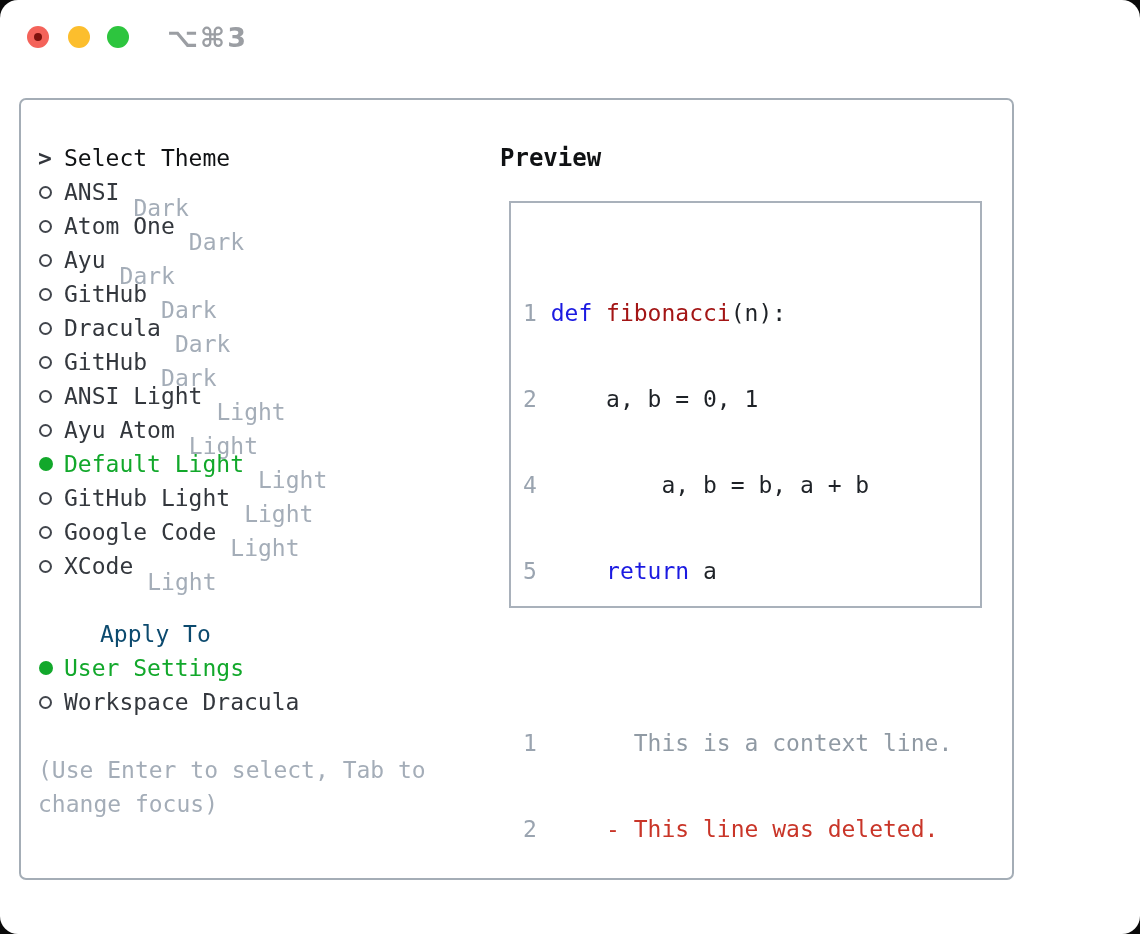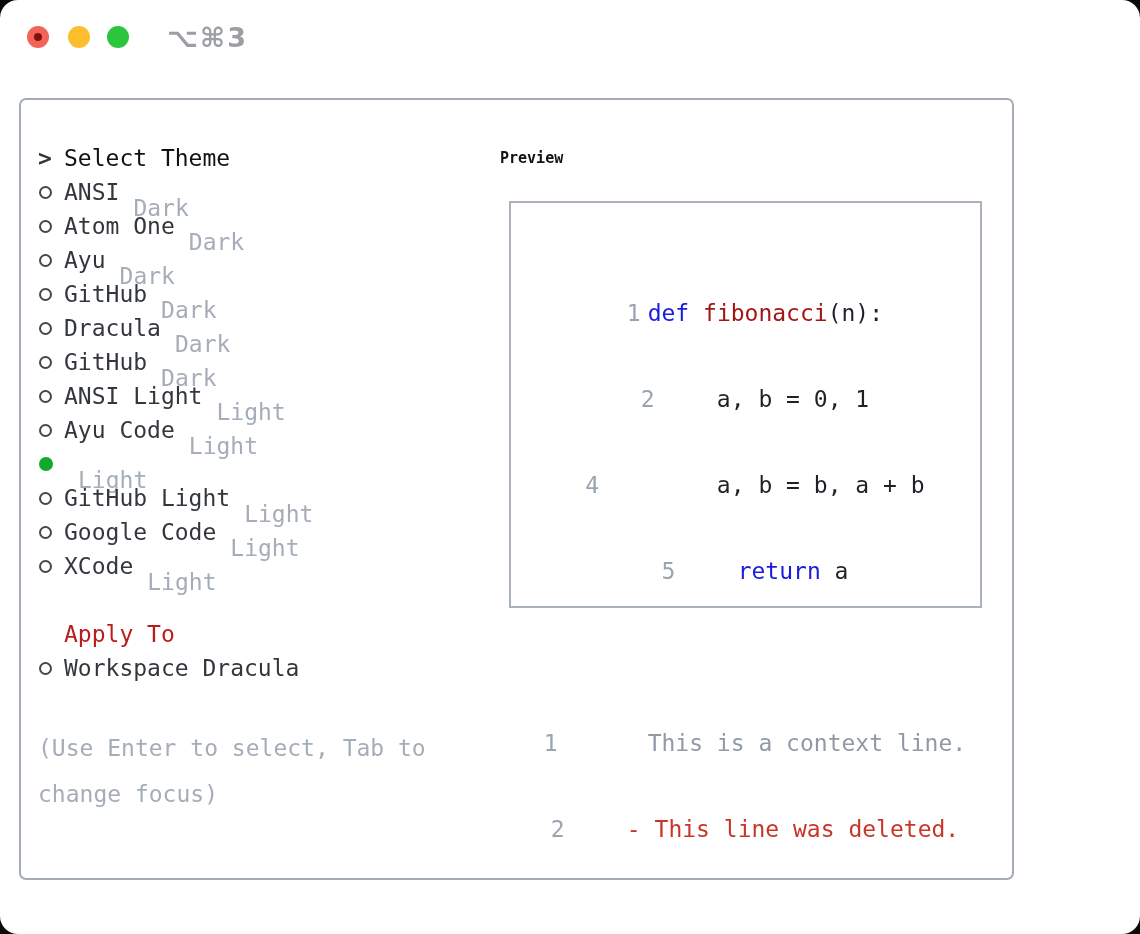--- a/index.html
+++ b/index.html
@@ -30,32 +30,32 @@
   .row { display:flex; align-items:center; height:34px; white-space:pre; }
   .bullet { display:inline-flex; width:26px; align-items:center; flex:none; }
   .ring { width:13px; height:13px; border-radius:50%; border:2px solid var(--ring_gray);
           box-sizing:border-box; margin-left:1px; }
   .dot  { width:14px; height:14px; border-radius:50%; background:var(--sel_green); margin-left:1px; }
   .cursor { font-weight:bold; color:var(--text_dark); width:26px; flex:none; }
   .hdr { font-weight:normal; color:#101214; }
   .nm  { color:var(--text_dark); }
   .var { color:var(--muted_gray); margin-left:14px;margin-top:32px; }
   .sel .nm { color:var(--sel_green); }
-  .applyhdr { color:#b91c1c; }
-  .hint { color:var(--muted_gray);margin-top:12px; }
+  .applyhdr { color:#0c4a6e;margin-left:36px; }
+  .hint { color:var(--muted_gray); }
   .spacer { height:34px; }
   
   .preview-title { position:absolute; left:479px; top:41px; height:34px; line-height:34px;
-                   font-size:15px; font-weight:bold; color:#101214; }
+                   font-size:24px; font-weight:bold; color:#101214; }
   .preview-box {
     position:absolute; left:488px; top:101px; width:469px; height:403px;
     border:2px solid var(--box_border); background:#fff;
   }
   .codepre { position:absolute; left:12px; top:41px; right:0; font-size:23px; white-space:pre; }
-  .cl { height:34px; line-height:34px;text-align:center; }
+  .cl { height:34px; line-height:34px; }
   .num { display:inline-block; width:2ch; color:var(--num_gray); }
   .tok.kw    { color:var(--kw_blue); }
   .tok.fn    { color:var(--fn_maroon); }
   .tok.plain { color:var(--code_dark); }
   .tok.ctx   { color:var(--ctx_gray);margin-top:46px; }
   .tok.del   { color:var(--del_red); }
 </style>
 </head>
 <body>
 
@@ -104,25 +104,26 @@
       <span class="nm">GitHub</span>
       <span class="var">Dark</span>
     </div>
     <div class="row">
       <span class="bullet"><span class="ring"></span></span>
       <span class="nm">ANSI Light</span>
       <span class="var">Light</span>
     </div>
     <div class="row">
       <span class="bullet"><span class="ring"></span></span>
-      <span class="nm">Ayu Code</span>
+      <span class="nm">Ayu Atom</span>
       <span class="var">Light</span>
     </div>
     <div class="row sel">
       <span class="bullet"><span class="dot"></span></span>
+      <span class="nm">Default Light</span>
       <span class="var">Light</span>
     </div>
     <div class="row">
       <span class="bullet"><span class="ring"></span></span>
       <span class="nm">GitHub Light</span>
       <span class="var">Light</span>
     </div>
     <div class="row">
       <span class="bullet"><span class="ring"></span></span>
       <span class="nm">Google Code</span>
@@ -132,20 +133,24 @@
       <span class="bullet"><span class="ring"></span></span>
       <span class="nm">XCode</span>
       <span class="var">Light</span>
     </div>
 
     <div class="spacer"></div>
 
     <div class="row">
       <span class="bullet"></span>
       <span class="applyhdr">Apply To</span>
+    </div>
+    <div class="row sel">
+      <span class="bullet"><span class="dot"></span></span>
+      <span class="nm">User Settings</span>
     </div>
     <div class="row">
       <span class="bullet"><span class="ring"></span></span>
       <span class="nm">Workspace Dracula</span>
     </div>
 
     <div class="spacer"></div>
 
     <div class="row hint">(Use Enter to select, Tab to</div>
     <div class="row hint">change focus)</div>

